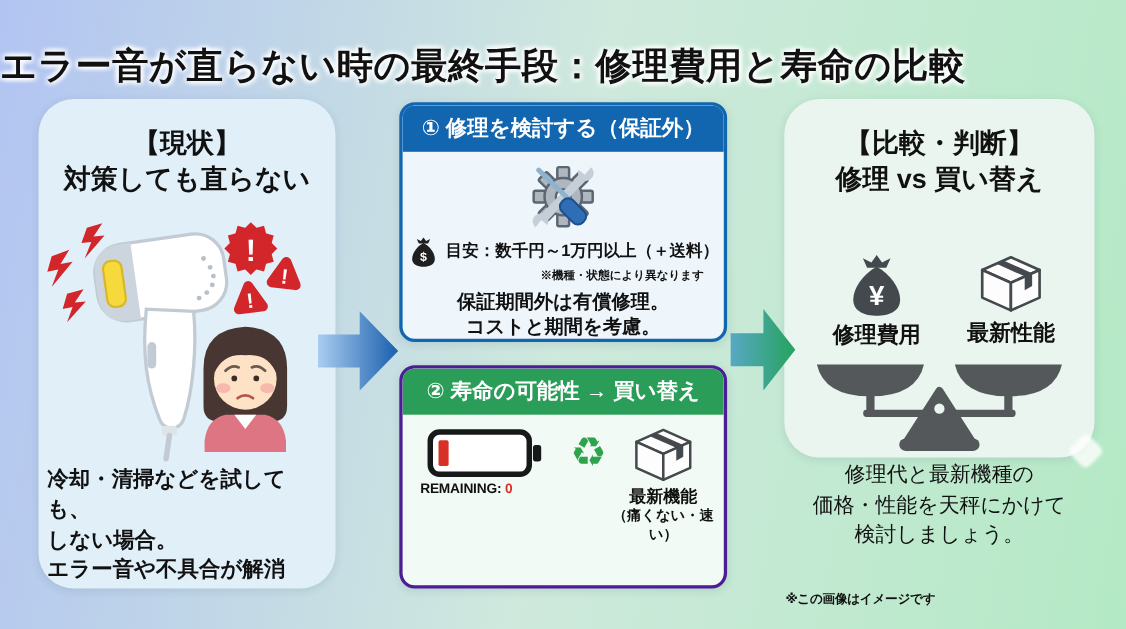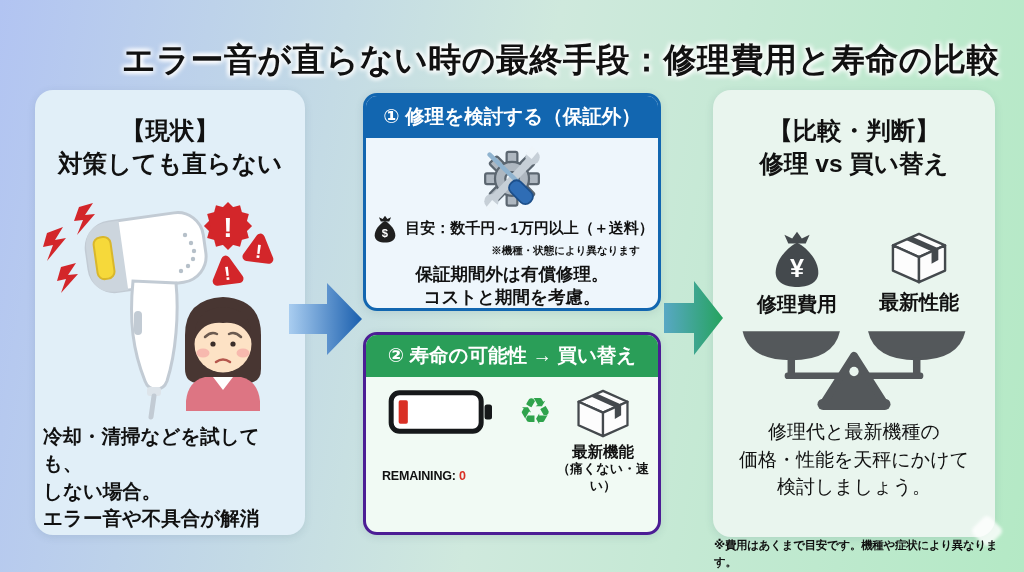--- a/index.html
+++ b/index.html
@@ -2,28 +2,28 @@
 <html lang="ja"><head>
 <meta charset="utf-8">
 <style>
   html,body{margin:0;padding:0;}
   body{
     width:1024px;height:572px;position:relative;overflow:hidden;
     background:linear-gradient(100deg,#b2c4f2 0%,#cfe9dd 50%,#b4e9c5 100%);
     font-family:"Liberation Sans","DejaVu Sans",sans-serif;color:#111;
   }
   .title{
-    position:absolute;top:16px;left:0;width:1000px;text-align:right;
+    position:absolute;top:16px;left:0;width:1000px;text-align:left;
     font-size:33px;font-weight:bold;letter-spacing:.5px;
     text-shadow:2px 2px 4px rgba(255,255,255,.9),-2px -2px 4px rgba(255,255,255,.9),
                 2px -2px 4px rgba(255,255,255,.9),-2px 2px 4px rgba(255,255,255,.9);
   }
-  .panel{position:absolute;border-radius:18px;box-shadow:0 2px 8px rgba(40,70,90,.12);}
+  .panel{position:absolute;border-radius:32px;box-shadow:0 2px 8px rgba(40,70,90,.12);}
   .panel-current{left:35px;top:90px;width:270px;height:445px;background:#e1eff8;}
-  .panel-compare{left:713px;top:90px;width:282px;height:447px;background:#e9f5ee;}
+  .panel-compare{left:713px;top:90px;width:282px;height:326px;background:#e9f5ee;}
   .panel-heading{padding-top:24px;text-align:center;font-size:24.5px;font-weight:bold;line-height:1.35;}
   .panel-current .illustration{position:absolute;left:0;top:103px;width:270px;height:232px;}
   .panel-current .panel-body{position:absolute;top:333px;left:8px;right:20px;
     font-size:19.5px;font-weight:bold;line-height:1.4;}
   .arrow{position:absolute;z-index:5;}
   .arrow-1{left:289px;top:281px;width:74px;height:76px;}
   .arrow-2{left:664px;top:279px;width:60px;height:78px;}
   .box{position:absolute;left:363px;width:298px;box-sizing:border-box;border-radius:14px;overflow:hidden;
     background:#eef6fc;box-shadow:0 2px 8px rgba(40,70,90,.12);}
   .box-repair{top:93px;height:218px;border:3px solid #1266b0;}
@@ -34,21 +34,21 @@
   .tools-icon{display:block;margin:5px auto 0;width:72px;height:68px;}
   .cost-row{display:flex;align-items:center;justify-content:center;gap:5px;margin-top:2px;
     font-size:15px;font-weight:bold;}
   .bag-s{width:30px;height:30px;flex:none;}
   .cost-note{text-align:right;padding-right:18px;font-size:10.5px;font-weight:bold;margin-top:1px;font-family:Liberation Serif, serif;}
   .box-body{text-align:center;font-weight:bold;line-height:1.32;margin-top:5px;font-size:17.5px;}
   .box-lifespan .box-body{font-size:16.5px;margin-top:8px;}
   .life-row{display:flex;align-items:flex-start;padding:10px 8px 0 12px;}
   .battery-block{width:136px;flex:none;}
   .battery-svg{width:128px;height:50px;display:block;}
-  .remaining{font-size:12.5px;font-weight:bold;padding-left:4px;letter-spacing:-.2px;margin-top:32px;}
+  .remaining{font-size:12.5px;font-weight:bold;padding-left:4px;letter-spacing:-.2px;}
   .remaining .val{color:#d93025;}
   .recycle{flex:none;width:42px;text-align:center;font-size:37px;line-height:1;color:#2fa34c;margin-top:6px;
     font-weight:bold;}
   .newbox-block{flex:1;text-align:center;}
   .shipbox{width:58px;height:53px;display:block;margin:0 auto;}
   .feature-caption{font-weight:bold;line-height:1.25;margin-top:2px;}
   .feature-caption .l1{font-size:15.5px;}
   .feature-caption .l2{font-size:13px;}
   .scale-area{position:absolute;left:0;top:136px;width:282px;height:190px;}
   .pan-col{position:absolute;top:0;width:112px;display:flex;flex-direction:column;align-items:center;}
@@ -281,15 +281,14 @@
   </div>
   <div class="compare-body">
     <div>修理代と最新機種の</div>
     <div>価格・性能を天秤にかけて</div>
     <div>検討しましょう。</div>
   </div>
   <div class="sparkle"></div>
 </section>
 
 <div class="footnotes">
-  <div>※費用はあくまで目安です。機種や症状により異なります。</div>
   <div>※この画像はイメージです</div>
 </div>
 
 </body></html>

